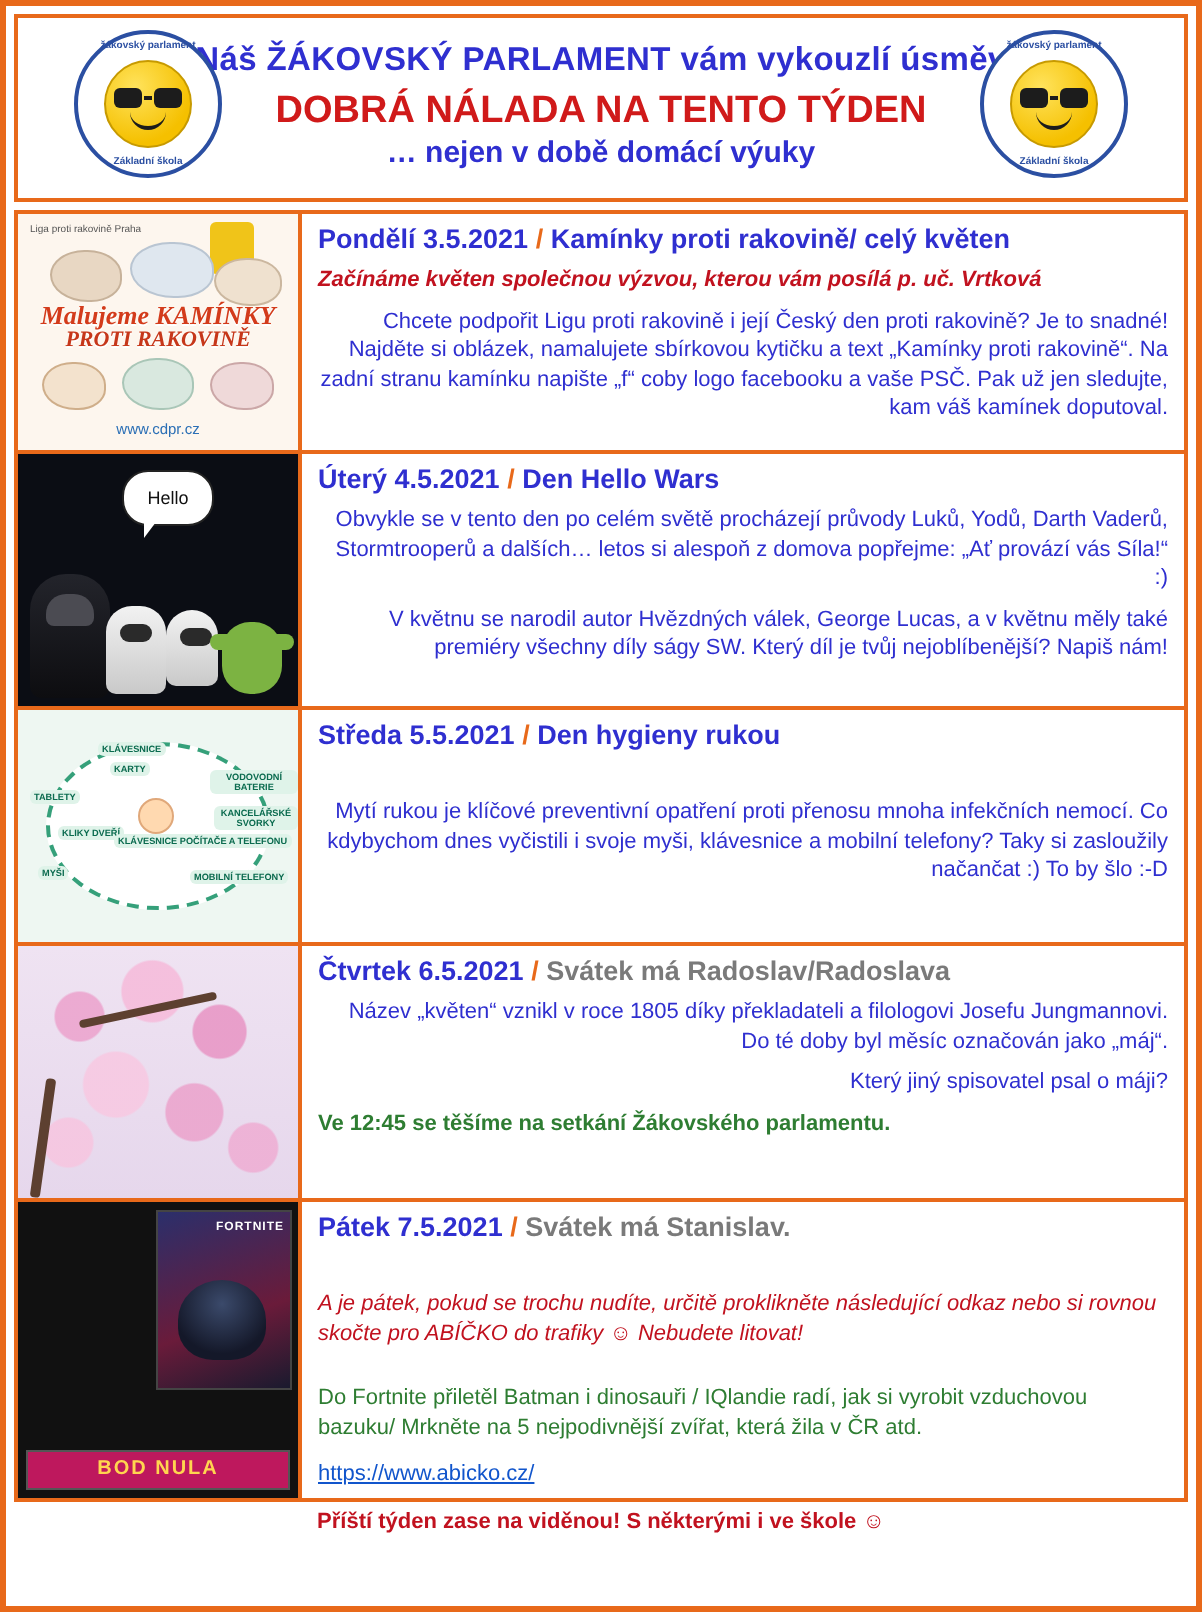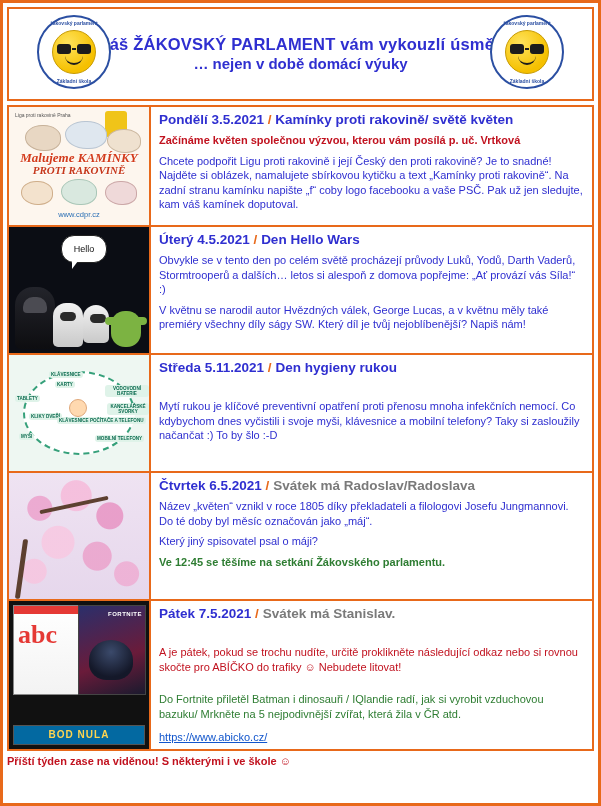--- a/index.html
+++ b/index.html
@@ -118,29 +118,30 @@
   }
   .day-title .sep{color:#e8691a;font-weight:bold;}
   .day-title .sub{color:#7a7a7a;font-weight:bold;}
   .day-title .sub-blue{color:#2f2fd0;}
   p.body{
     margin:0 0 6px 0;
     font-size:11px;
     line-height:1.33;
     color:#111;
   }
-  p.body.red{color:#c1121f;font-weight:bold;}
-  p.body.blue{color:#2f2fd0;}
+  p.body.red{color:#c1121f;font-weight:bold;font-style:italic;}
+  p.body.blue{color:#2f2fd0;text-align:right;}
   p.body.green{color:#2e7d32;}
   p.body.bold{font-weight:bold;}
   a.link{color:#1155cc;text-decoration:underline;font-size:11px;}
 
   
   .footer{
     margin-top:4px;
+    text-align:center;
     font-size:11px;
     font-weight:bold;
     color:#c1121f;
   }
 
   
   .t1{background:#fdf6ee;}
   .t1 .tl{position:absolute;left:6px;top:5px;font-size:5px;color:#555;}
   .t1 .stone{
     position:absolute;border-radius:50% 50% 45% 55%;
@@ -239,21 +240,21 @@
   .t5 .cov .ftitle{
     position:absolute;right:3px;top:5px;font-size:6px;color:#fff;font-weight:bold;letter-spacing:.5px;
   }
   .t5 .cov .bat{
     position:absolute;left:10px;bottom:14px;width:44px;height:40px;
     background:radial-gradient(circle at 50% 30%, #3b4a6b, #141829 70%);
     border-radius:50% 50% 40% 40%;
   }
   .t5 .bar{
     position:absolute;left:4px;right:4px;bottom:4px;height:18px;
-    background:#0369a1;border:1px solid #555;
+    background:#be185d;border:1px solid #555;
   }
   .t5 .bar span{
     display:block;text-align:center;color:#ffd54f;font-weight:bold;
     font-size:10px;line-height:18px;letter-spacing:1px;
   }
 </style>
 </head>
 <body>
 
 <div class="page">
@@ -267,20 +268,21 @@
           <div class="lens"></div>
             <div class="bridge"></div>
             <div class="lens"></div>
         </div>
         <div class="mouth"></div>
       </div>
       <div class="bot-txt">Základní škola</div>
     </div>
 
     <div class="hdr-line1">Náš ŽÁKOVSKÝ PARLAMENT vám vykouzlí úsměv</div>
+    <div class="hdr-line2">DOBRÁ NÁLADA NA TENTO TÝDEN</div>
     <div class="hdr-line3">… nejen v době domácí výuky</div>
 
     <div class="badge right">
       <div class="ring"></div>
       <div class="top-txt">žákovský parlament</div>
       <div class="smiley">
         <div class="glasses">
           <div class="lens"></div>
             <div class="bridge"></div>
             <div class="lens"></div>
@@ -306,21 +308,21 @@
         </div>
         <div class="stone" style="left:12px;top:74px;width:30px;height:22px;background:#f3e2cd;border:1px solid #cfae8a;"></div>
         <div class="stone" style="left:52px;top:72px;width:34px;height:24px;background:#d9e8df;border:1px solid #a9c6b7;"></div>
         <div class="stone" style="left:96px;top:74px;width:30px;height:22px;background:#efd9d9;border:1px solid #cba7a7;"></div>
         <div class="web">www.cdpr.cz</div>
       </div>
       <div class="content">
         <div class="day-title">
           <span>Pondělí 3.5.2021</span>
           <span class="sep">/</span>
-          <span class="sub-blue">Kamínky proti rakovině/ světě květen</span>
+          <span class="sub-blue">Kamínky proti rakovině/ celý květen</span>
         </div>
         <p class="body red">Začínáme květen společnou výzvou, kterou vám posílá p. uč. Vrtková</p>
         <p class="body blue">Chcete podpořit Ligu proti rakovině i její Český den proti rakovině? Je to snadné! Najděte si oblázek, namalujete sbírkovou kytičku a text „Kamínky proti rakovině“. Na zadní stranu kamínku napište „f“ coby logo facebooku a vaše PSČ. Pak už jen sledujte, kam váš kamínek doputoval.</p>
       </div>
     </div>
 
     <div class="row" style="height:128px">
       <div class="thumb t2">
         <div class="vader"></div>
         <div class="trooper" style="left:44px;bottom:6px;"></div>
@@ -348,21 +350,21 @@
         <div class="lab" style="left:6px;top:40px;">TABLETY</div>
         <div class="lab" style="left:98px;top:48px;">KANCELÁŘSKÉ SVORKY</div>
         <div class="lab" style="left:20px;top:58px;">KLIKY DVEŘÍ</div>
         <div class="lab" style="left:48px;top:62px;">KLÁVESNICE POČÍTAČE A TELEFONU</div>
         <div class="lab" style="left:10px;top:78px;">MYŠI</div>
         <div class="lab" style="left:86px;top:80px;">MOBILNÍ TELEFONY</div>
         <div class="hand" style="left:60px;top:44px;"></div>
       </div>
       <div class="content">
         <div class="day-title">
-          <span>Středa 5.11.2021</span>
+          <span>Středa 5.5.2021</span>
           <span class="sep">/</span>
           <span class="sub-blue">Den hygieny rukou</span>
         </div>
         <p class="body blue" style="margin-top:22px">Mytí rukou je klíčové preventivní opatření proti přenosu mnoha infekčních nemocí.  Co kdybychom dnes vyčistili i svoje myši, klávesnice a mobilní telefony? Taky si zasloužily načančat :) To by šlo :-D</p>
       </div>
     </div>
 
     <div class="row" style="height:128px">
       <div class="thumb t4">
         <div class="tree"></div>
@@ -376,24 +378,20 @@
           <span class="sub">Svátek má Radoslav/Radoslava</span>
         </div>
         <p class="body blue">Název „květen“ vznikl v roce 1805 díky překladateli a filologovi Josefu Jungmannovi. Do té doby byl měsíc označován jako „máj“.</p>
         <p class="body blue">Který jiný spisovatel psal o máji?</p>
         <p class="body green bold">Ve 12:45 se těšíme na setkání Žákovského parlamentu.</p>
       </div>
     </div>
 
     <div class="row" style="height:152px">
       <div class="thumb t5">
-        <div class="mag">
-          <div class="strip"></div>
-          <div class="abc">abc</div>
-        </div>
         <div class="cov">
           <div class="ftitle">FORTNITE</div>
           <div class="bat"></div>
         </div>
         <div class="bar">
           <span>BOD NULA</span>
         </div>
       </div>
       <div class="content">
         <div class="day-title">

